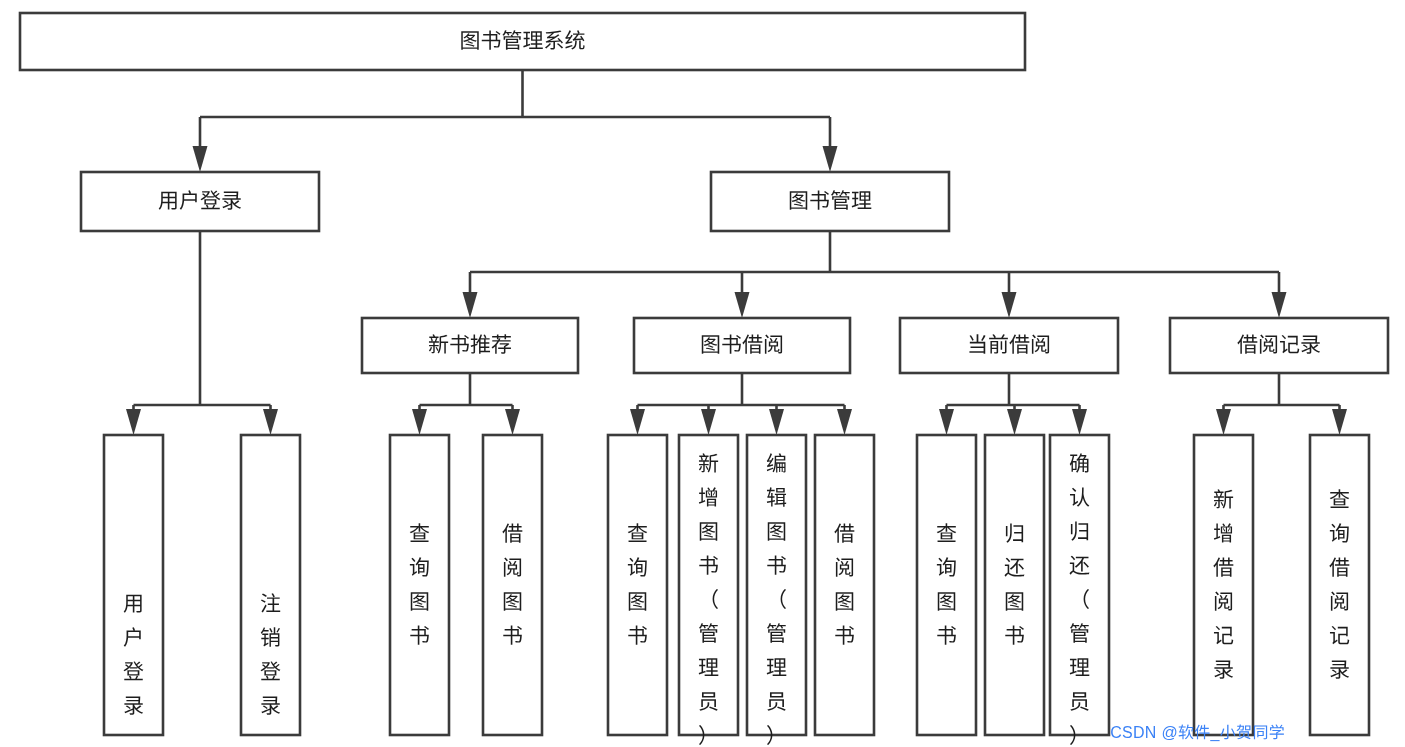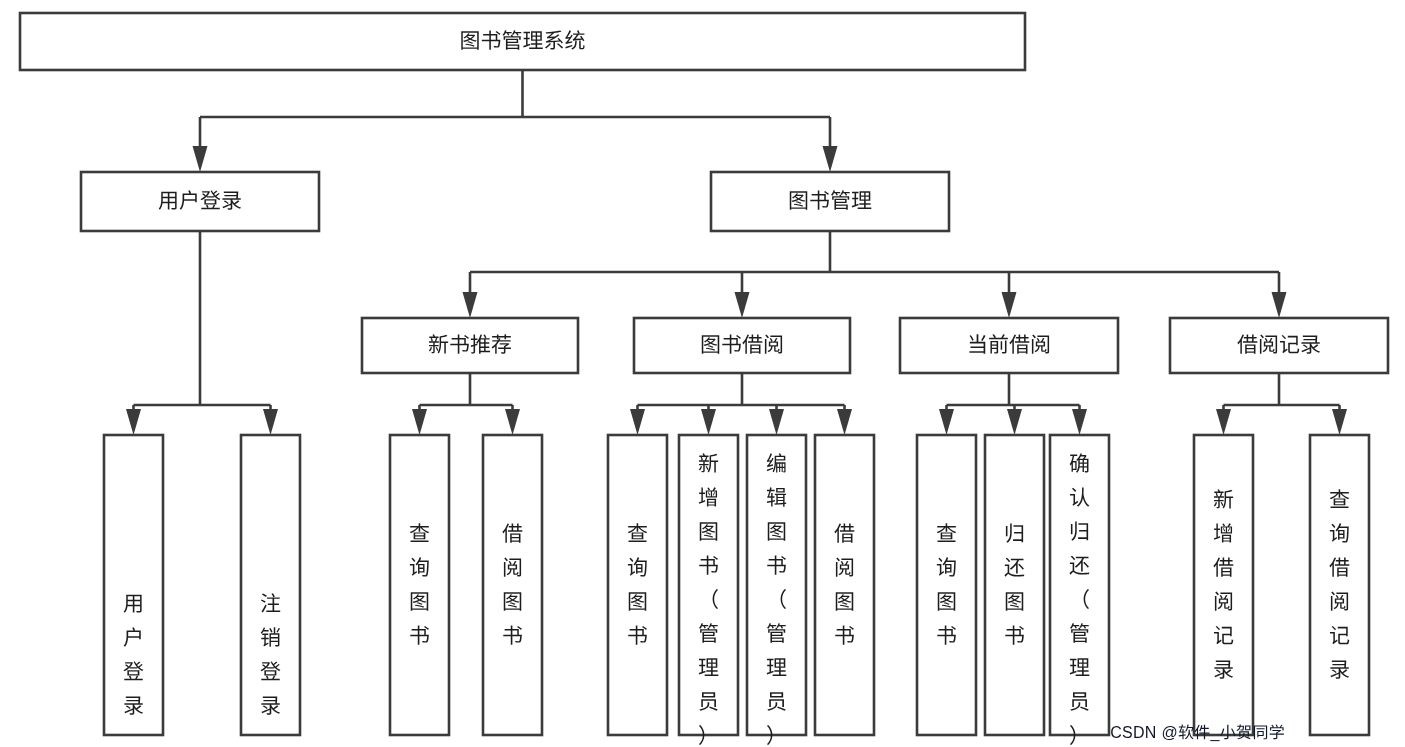--- a/index.html
+++ b/index.html
@@ -57,21 +57,21 @@
     fill: #1d1d1d;
     text-anchor: middle;
     white-space: pre;
   }
   .watermark {
     position: absolute;
     right: 8px;
     bottom: 4px;
     font-family: "Liberation Sans", "DejaVu Sans", sans-serif;
     font-size: 16px;
-    color: #0f172a;
+    color: #3b82f6;
     letter-spacing: 0.3px;
     user-select: none;
     pointer-events: none;
   }
 </style>
 </head>
 <body>
 
 <div id="diagram-root">
   <svg class="diagram-canvas" viewBox="0 0 1405 747">

